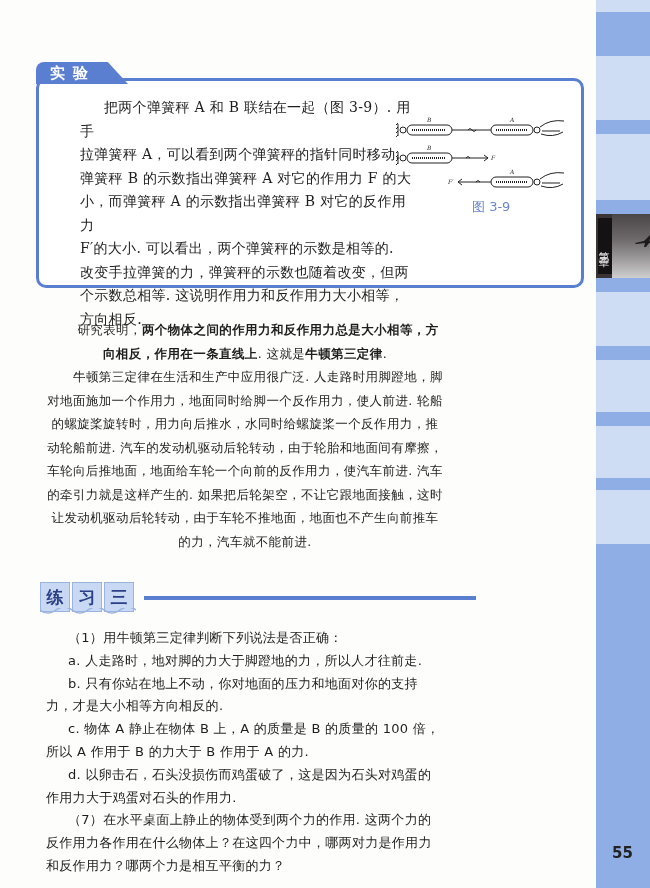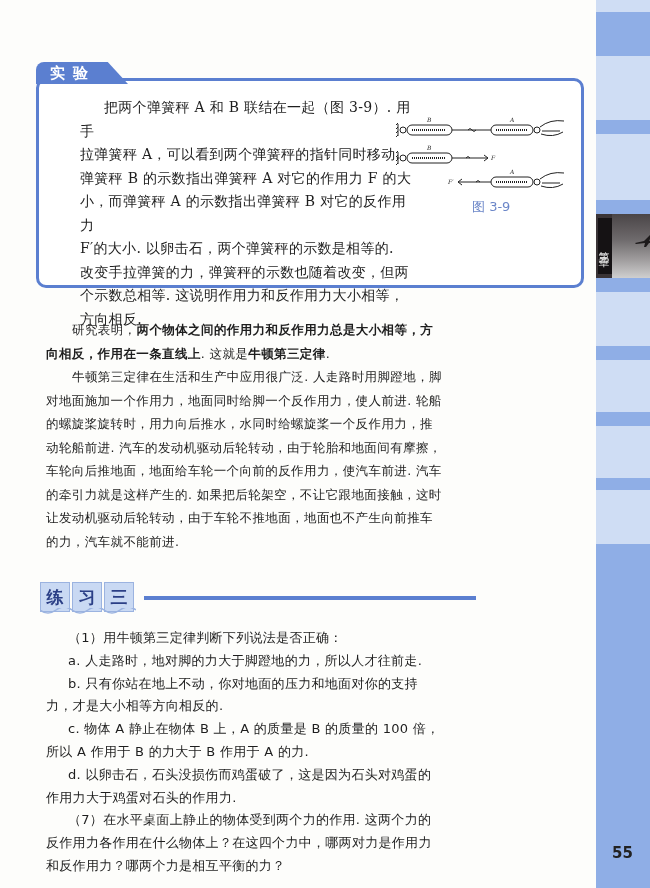--- a/index.html
+++ b/index.html
@@ -30,21 +30,21 @@
     font-size:15px; color:#fff; letter-spacing:8px; }
   .exp-text { position:absolute; left:80px; top:96px; width:336px; font-size:14px; line-height:23.5px; letter-spacing:0.3px; }
   .exp-text .indent { display:inline-block; width:24px; }
 
   .figure { position:absolute; left:396px; top:110px; width:172px; height:106px; }
   .figure-caption { position:absolute; left:472px; top:198px; font-size:13px; color:#6b86c8; font-family:"DejaVu Sans", sans-serif; }
 
   
   .body-text { position:absolute; left:46px; top:318px; width:398px; font-size:12.5px; line-height:23.5px; letter-spacing:0.4px;
     font-family:"DejaVu Sans", sans-serif; }
-  .body-text p { margin:0; text-indent:26px; }
+  .body-text p { margin:0; text-indent:26px;text-align:center; }
   .body-text b { font-weight:bold; }
 
   
   .ex-header { position:absolute; left:40px; top:582px; width:400px; height:36px; }
   .ex-tile { position:absolute; top:0; width:28px; height:28px; background:#c9d9f3; border:1px solid #9bb3e0;
     font-family:"DejaVu Sans", sans-serif; font-weight:bold; font-size:17px; color:#2b3f86; text-align:center; line-height:28px; }
   .ex-wave { position:absolute; left:0; top:26px; width:96px; height:8px; }
   .ex-rule { position:absolute; left:104px; top:14px; width:332px; height:4px; background:#5b7fd0; }
 
   .ex-text { position:absolute; left:46px; top:627px; width:398px; font-size:13px; line-height:22.8px; letter-spacing:0.3px;
@@ -77,21 +77,21 @@
 <div class="exp-box"></div>
 <div class="exp-tab">
   <div class="exp-tab-shape"></div>
   <div class="exp-tab-label">实验</div>
 </div>
 <div class="exp-text">
   <div><span class="indent"></span><span>把两个弹簧秤 A 和 B 联结在一起（图 3-9）. 用手</span></div>
   <div>拉弹簧秤 A，可以看到两个弹簧秤的指针同时移动.</div>
   <div>弹簧秤 B 的示数指出弹簧秤 A 对它的作用力 F 的大</div>
   <div>小，而弹簧秤 A 的示数指出弹簧秤 B 对它的反作用力</div>
-  <div>F′的大小. 以卵击石，两个弹簧秤的示数是相等的.</div>
+  <div>F′的大小. 可以看出，两个弹簧秤的示数是相等的.</div>
   <div>改变手拉弹簧的力，弹簧秤的示数也随着改变，但两</div>
   <div>个示数总相等. 这说明作用力和反作用力大小相等，</div>
   <div>方向相反.</div>
 </div>
 
 <svg class="figure" viewBox="0 0 172 106">
   <g stroke="#222" stroke-width="1" fill="none">
 
     <line x1="2" y1="14" x2="2" y2="26"></line>
     <path d="M0 15 l2 -2 M0 19 l2 -2 M0 23 l2 -2 M0 27 l2 -2"></path>

